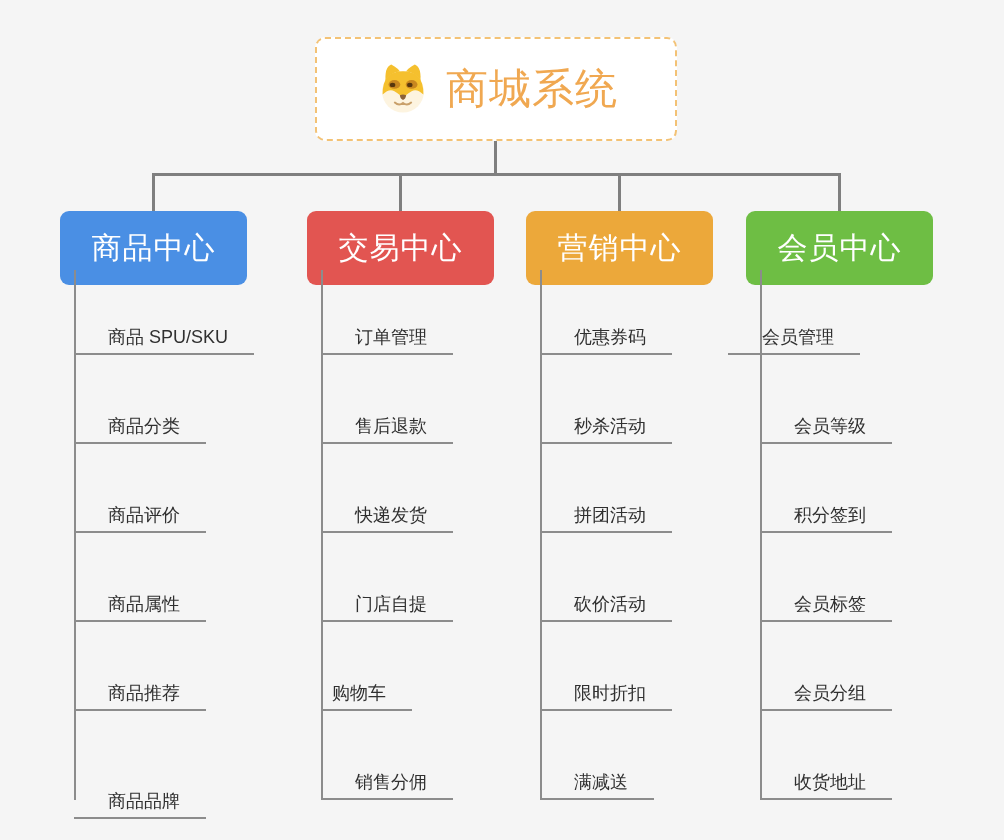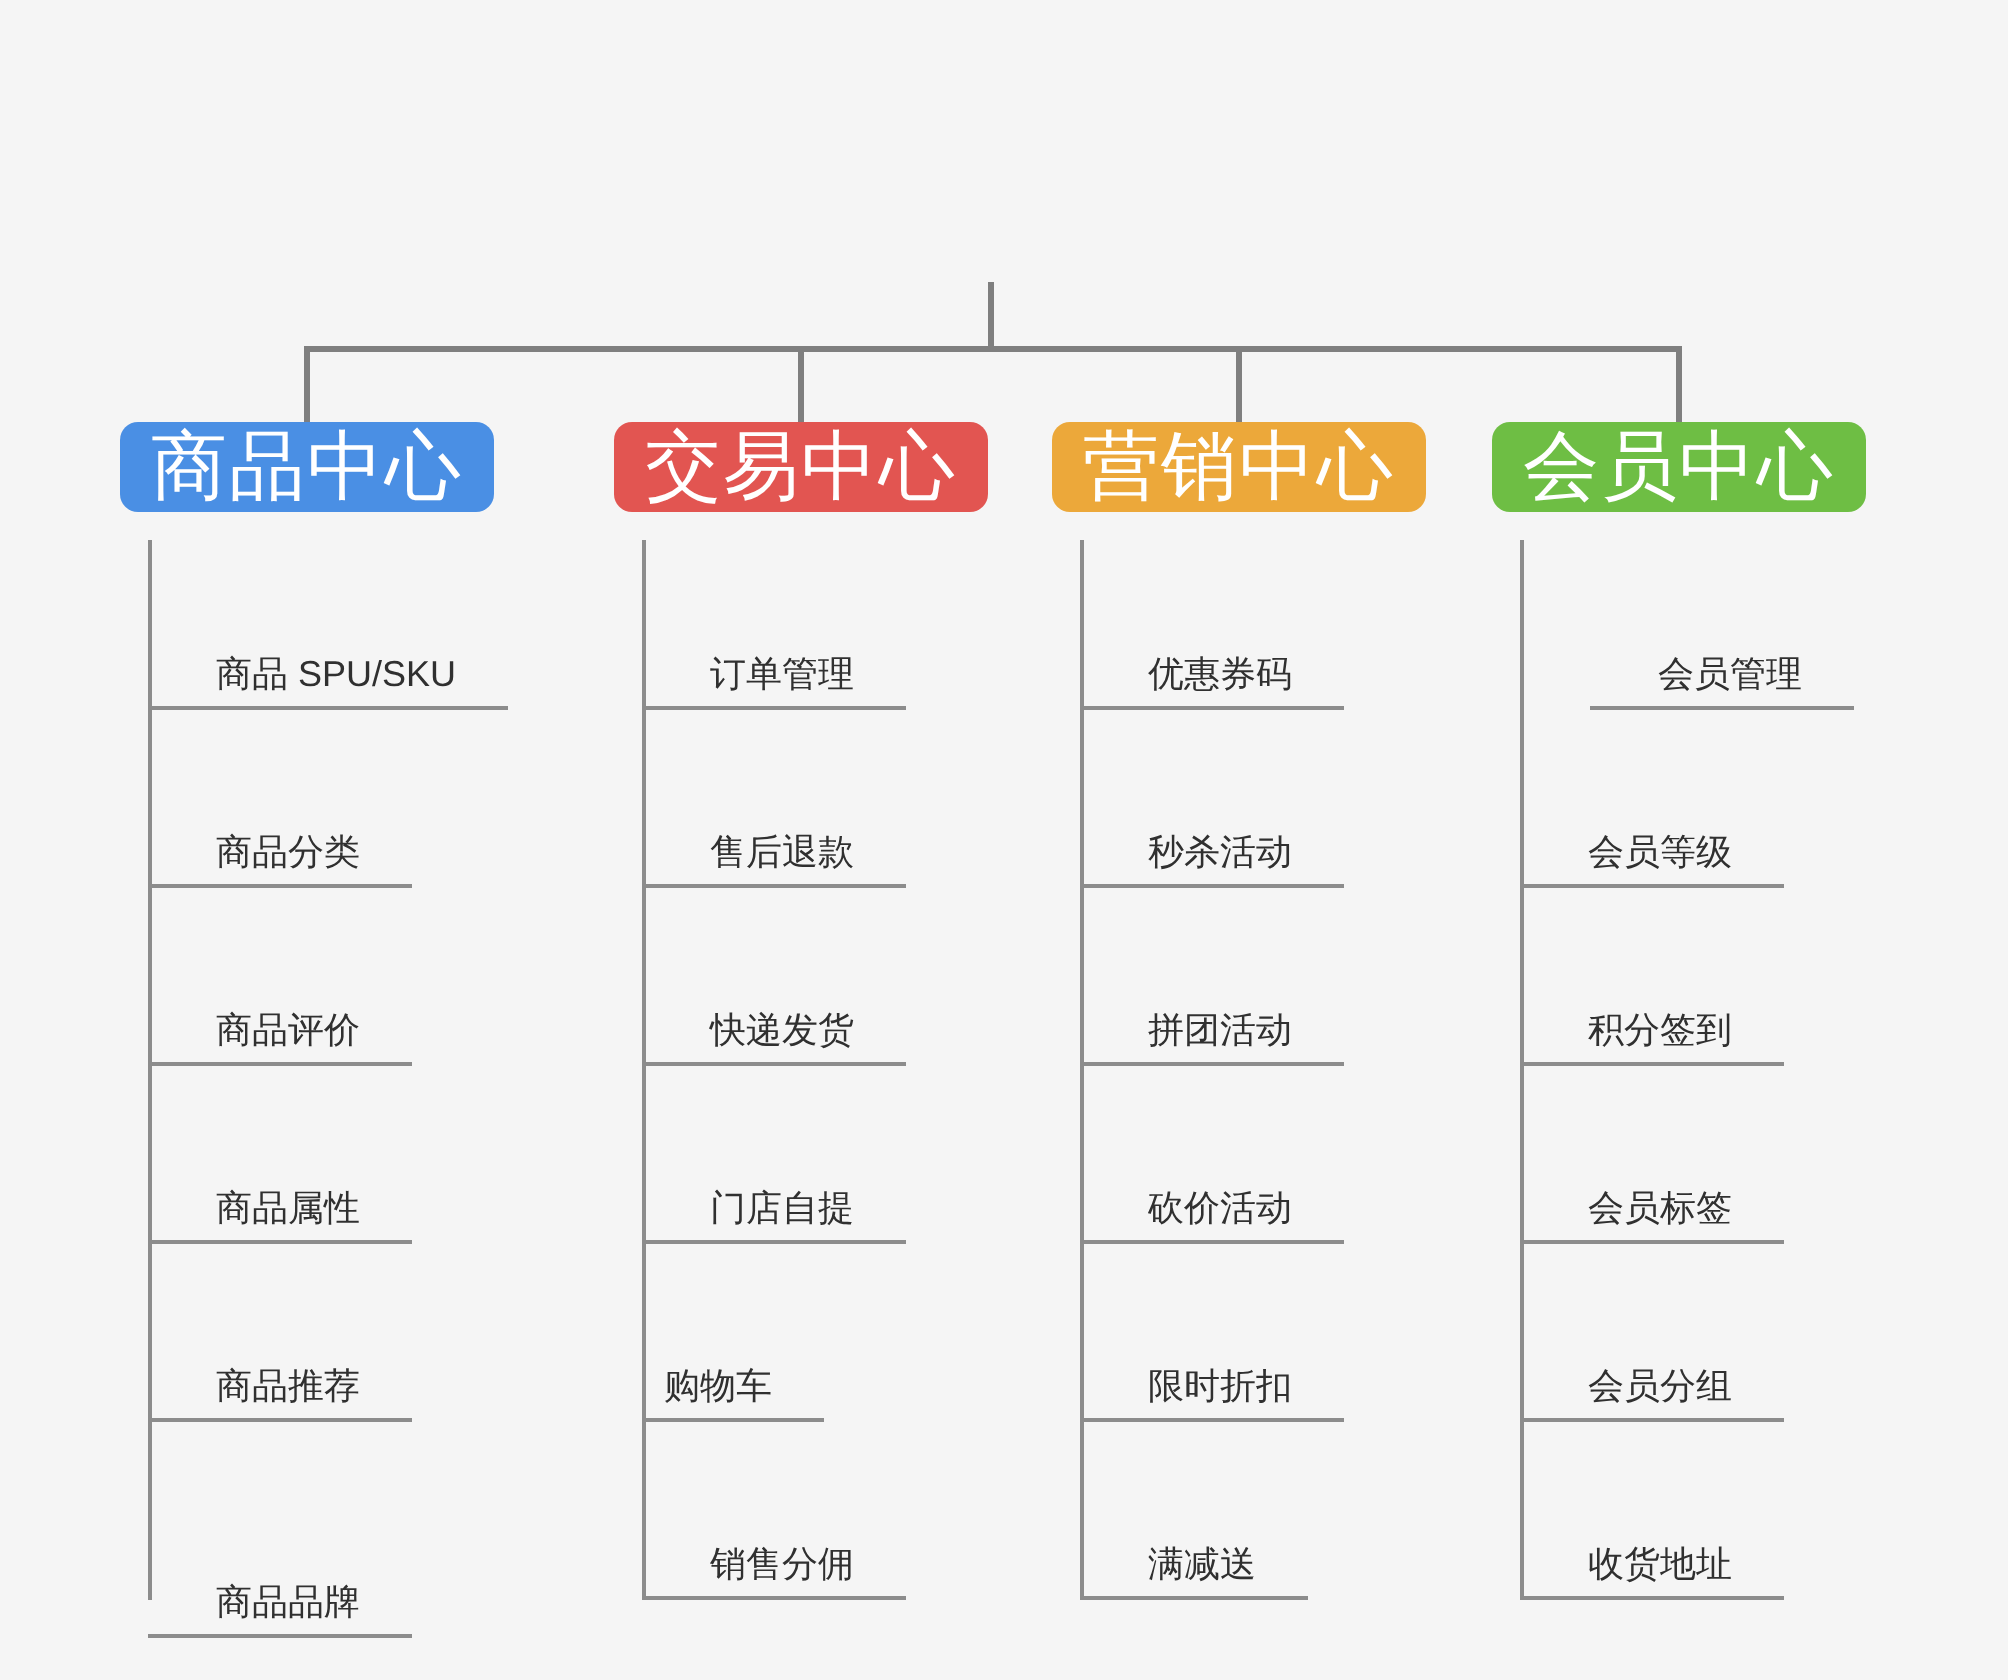--- a/index.html
+++ b/index.html
@@ -13,41 +13,56 @@
     font-family:"Liberation Sans","DejaVu Sans",sans-serif;overflow:hidden;
   }
   .line{position:absolute;background:var(--line);}
   .root-node{
     position:absolute;left:315px;top:37px;width:362px;height:104px;
     background:#ffffff;border:2px dashed #f3c275;border-radius:10px;
     box-sizing:border-box;display:flex;align-items:center;justify-content:center;gap:14px;
   }
   .root-title{font-size:42px;color:#f0a851;letter-spacing:1px;}
   .branch-node{
-    position:absolute;top:211px;width:187px;height:45px;border-radius:9px;
-    color:#ffffff;font-size:38px;display:flex;align-items:center;justify-content:center;
+    position:absolute;top:211px;width:187px;height:74px;border-radius:9px;
+    color:#ffffff;font-size:30px;display:flex;align-items:center;justify-content:center;
     letter-spacing:1px;cursor:default;
   }
   .spine{position:absolute;width:2px;background:var(--subline);}
   .topic-node{
     position:absolute;height:47px;box-sizing:border-box;
     display:flex;align-items:flex-end;
     padding:0 26px 4px 34px;
     border-bottom:2px solid var(--subline);
     font-size:18px;color:var(--itemtext);white-space:nowrap;cursor:default;
   }
 </style>
 </head>
 <body>
 
 <div class="canvas" style="background: rgb(245, 245, 245);">
 
   <div class="line" style="left:494px;top:141px;width:3px;height:34px;"></div>
   <div class="line" style="left:152px;top:173px;width:689px;height:3px;"></div>
 
+  <div class="root-node" style="background: rgb(255, 255, 255); border-color: rgb(243, 194, 117);">
+    <svg width="58" height="58" viewBox="0 0 64 64" aria-hidden="true">
+      <path d="M13 26 Q11 8 19 5 Q27 9 30 15 Z" fill="#f5c02e"></path>
+      <path d="M51 26 Q53 8 45 5 Q37 9 34 15 Z" fill="#f5c02e"></path>
+      <circle cx="32" cy="35" r="23" fill="#fdf4e0"></circle>
+      <path d="M9.5 38 Q9 12.5 32 12.5 Q55 12.5 54.5 38 Q47 31 41.5 34.5 Q35 38 32 43 Q29 38 22.5 34.5 Q17 31 9.5 38 Z" fill="#f5c02e"></path>
+      <ellipse cx="22.5" cy="27" rx="6.5" ry="4.8" fill="#c8871f"></ellipse>
+      <ellipse cx="20.5" cy="27.5" rx="3" ry="2.4" fill="#57370e"></ellipse>
+      <ellipse cx="41.5" cy="27" rx="6.5" ry="4.8" fill="#c8871f"></ellipse>
+      <ellipse cx="39.5" cy="27.5" rx="3" ry="2.4" fill="#57370e"></ellipse>
+      <path d="M28.5 39 Q32 37 35.5 39 Q34.8 43.5 32 44 Q29.2 43.5 28.5 39 Z" fill="#8c6239"></path>
+      <path d="M23 47 Q27.5 51 32 47.5 Q36.5 51 41 47" stroke="#c9a06a" stroke-width="2.2" fill="none" stroke-linecap="round"></path>
+    </svg>
+    <span class="root-title" style="color: rgb(240, 168, 81);">商城系统</span>
+  </div>
 
   <div id="branches">
       <div class="line" style="left: 152px; top: 173px; width: 3px; height: 38px;"></div>
       <div class="branch-node" style="left: 60px; background: rgb(74, 143, 228);">商品中心</div>
       <div class="spine" style="left: 74px; top: 270px; height: 530px;"></div>
       <div class="topic-node" style="left: 74px; top: 308px;">商品 SPU/SKU</div>
       <div class="topic-node" style="left: 74px; top: 397px;">商品分类</div>
       <div class="topic-node" style="left: 74px; top: 486px;">商品评价</div>
       <div class="topic-node" style="left: 74px; top: 575px;">商品属性</div>
       <div class="topic-node" style="left: 74px; top: 664px;">商品推荐</div>
@@ -66,20 +81,20 @@
       <div class="spine" style="left: 540px; top: 270px; height: 530px;"></div>
       <div class="topic-node" style="left: 540px; top: 308px;">优惠券码</div>
       <div class="topic-node" style="left: 540px; top: 397px;">秒杀活动</div>
       <div class="topic-node" style="left: 540px; top: 486px;">拼团活动</div>
       <div class="topic-node" style="left: 540px; top: 575px;">砍价活动</div>
       <div class="topic-node" style="left: 540px; top: 664px;">限时折扣</div>
       <div class="topic-node" style="left: 540px; top: 753px;">满减送</div>
       <div class="line" style="left: 838px; top: 173px; width: 3px; height: 38px;"></div>
       <div class="branch-node" style="left: 746px; background: rgb(110, 190, 68);">会员中心</div>
       <div class="spine" style="left: 760px; top: 270px; height: 530px;"></div>
-      <div class="topic-node" style="left: 795px; top: 308px;">会员管理</div>
+      <div class="topic-node" style="left: 728px; top: 308px;">会员管理</div>
       <div class="topic-node" style="left: 760px; top: 397px;">会员等级</div>
       <div class="topic-node" style="left: 760px; top: 486px;">积分签到</div>
       <div class="topic-node" style="left: 760px; top: 575px;">会员标签</div>
       <div class="topic-node" style="left: 760px; top: 664px;">会员分组</div>
       <div class="topic-node" style="left: 760px; top: 753px;">收货地址</div>
     </div>
 </div>
 
 </body></html>

